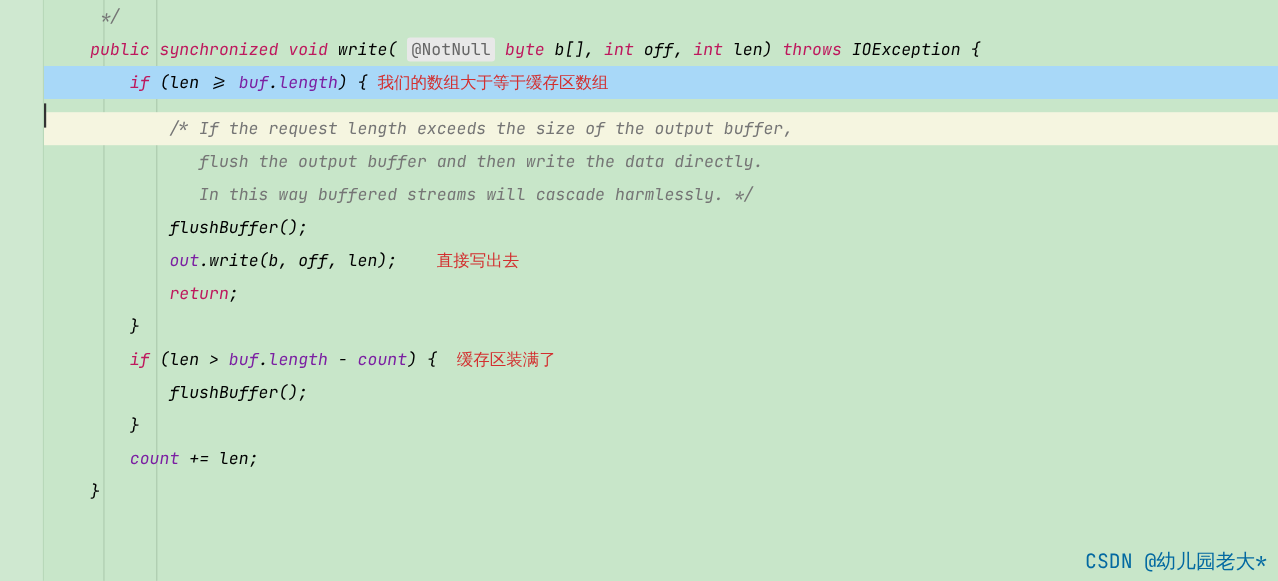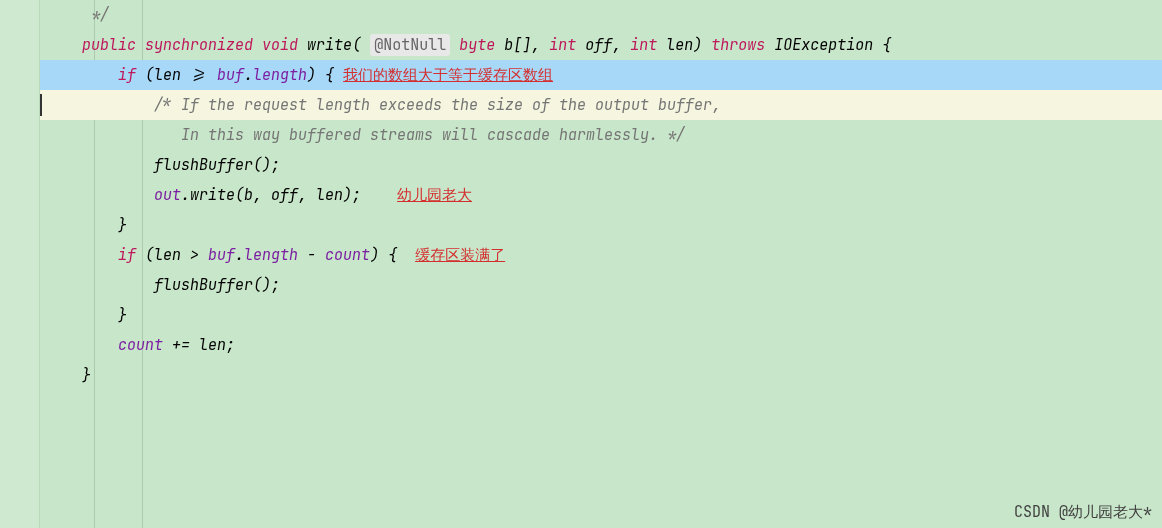--- a/index.html
+++ b/index.html
@@ -29,39 +29,40 @@
       line-height: 30px;
       white-space: pre;
       padding-left: 6px;
       position: relative;
     }
     .line.highlight1 {
       background: #a8d8f8;
     }
     .line.highlight2 {
       background: #f5f5e0;
+      margin-top: 12px;
     }
     .kw { color: #be185d; }
     .field { color: #7b1fa2; }
     .method-call { font-style: italic; }
     .comment { color: #757575; font-style: italic; }
     .annotation {
       background: #e8e8e8;
       color: #666;
       border-radius: 3px;
       padding: 1px 4px;
       font-style: normal;
     }
-    .red-note { color: #d32f2f; font-style: normal; text-decoration: underline; }
+    .red-note { color: #d32f2f; font-style: normal; }
     .watermark {
       position: absolute;
       right: 10px;
       bottom: 6px;
-      font-size: 15px;
-      color: #404040;
+      font-size: 18px;
+      color: #0369a1;
       font-style: normal;
       margin-top: 28px;
     }
     .indent-guide {
       position: absolute;
       top: 0; bottom: 0;
       width: 1px;
       background: rgba(120,150,120,0.35);
     }
     .cursor-mark {
@@ -83,27 +84,29 @@
 
   <div class="line">     <span class="comment">*/</span></div>
 
   <div class="line">    <span class="kw">public</span> <span class="kw">synchronized</span> <span class="kw">void</span> <span>write</span>( <span class="annotation">@NotNull</span> <span class="kw">byte</span><span> b[], </span><span class="kw">int</span><span> off, </span><span class="kw">int</span><span> len) </span><span class="kw">throws</span><span> IOException {</span></div>
 
   <div class="line highlight1">        <span class="kw">if</span><span> (len &gt;= </span><span class="field">buf</span><span>.</span><span class="field">length</span><span>) { </span><span class="red-note">我们的数组大于等于缓存区数组</span></div>
 
   <div class="line highlight2">            <span class="comment">/* If the request length exceeds the size of the output buffer,</span></div>
   <div class="cursor-mark" style="top:94px"></div>
 
+  <div class="line">            <span class="comment">   flush the output buffer and then write the data directly.</span></div>
 
   <div class="line">            <span class="comment">   In this way buffered streams will cascade harmlessly. */</span></div>
 
   <div class="line">            <span>flushBuffer();</span></div>
 
-  <div class="line">            <span class="field">out</span><span>.write(b, off, len);</span>    <span class="red-note">幼儿园老大</span></div>
+  <div class="line">            <span class="field">out</span><span>.write(b, off, len);</span>    <span class="red-note">直接写出去</span></div>
 
+  <div class="line">            <span class="kw">return</span><span>;</span></div>
 
   <div class="line">        <span>}</span></div>
 
   <div class="line">        <span class="kw">if</span><span> (len &gt; </span><span class="field">buf</span><span>.</span><span class="field">length</span><span> - </span><span class="field">count</span><span>) {  </span><span class="red-note">缓存区装满了</span></div>
 
   <div class="line">            <span>flushBuffer();</span></div>
 
   <div class="line">        <span>}</span></div>
 
 

